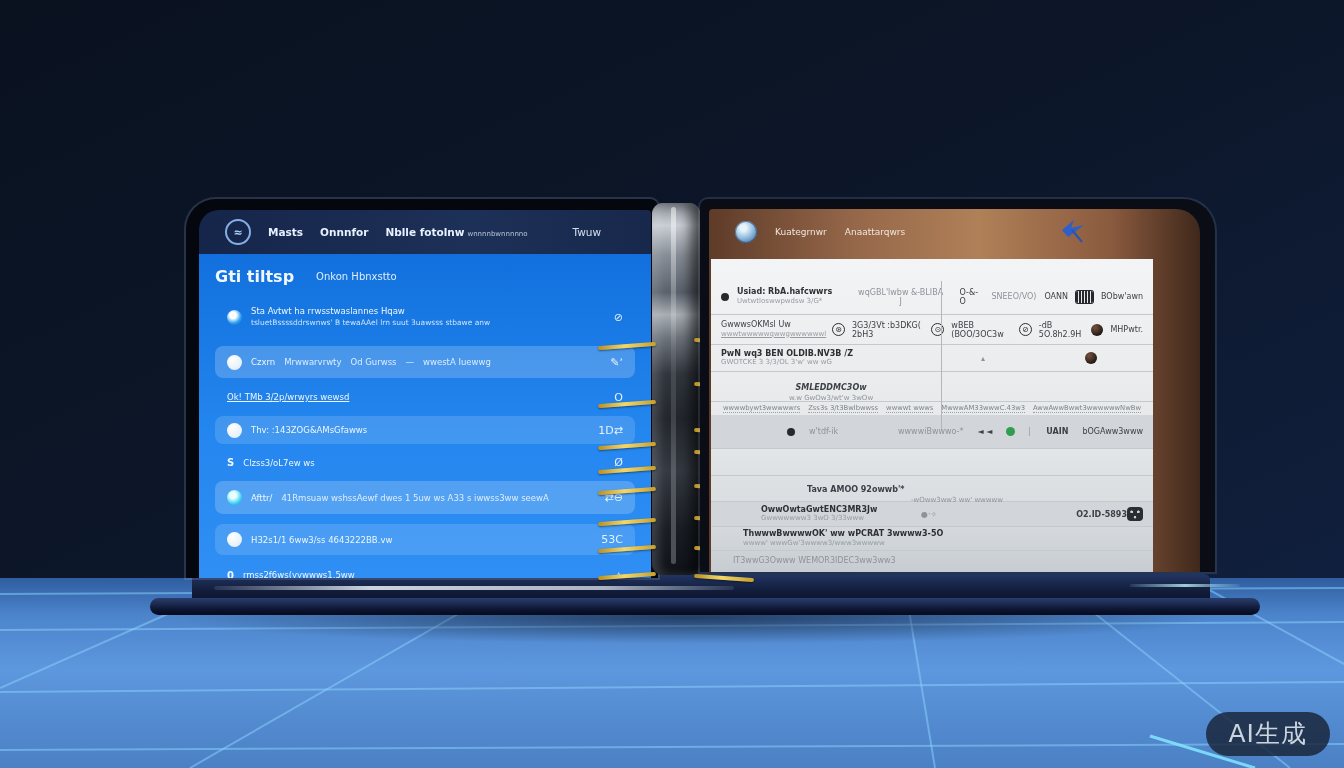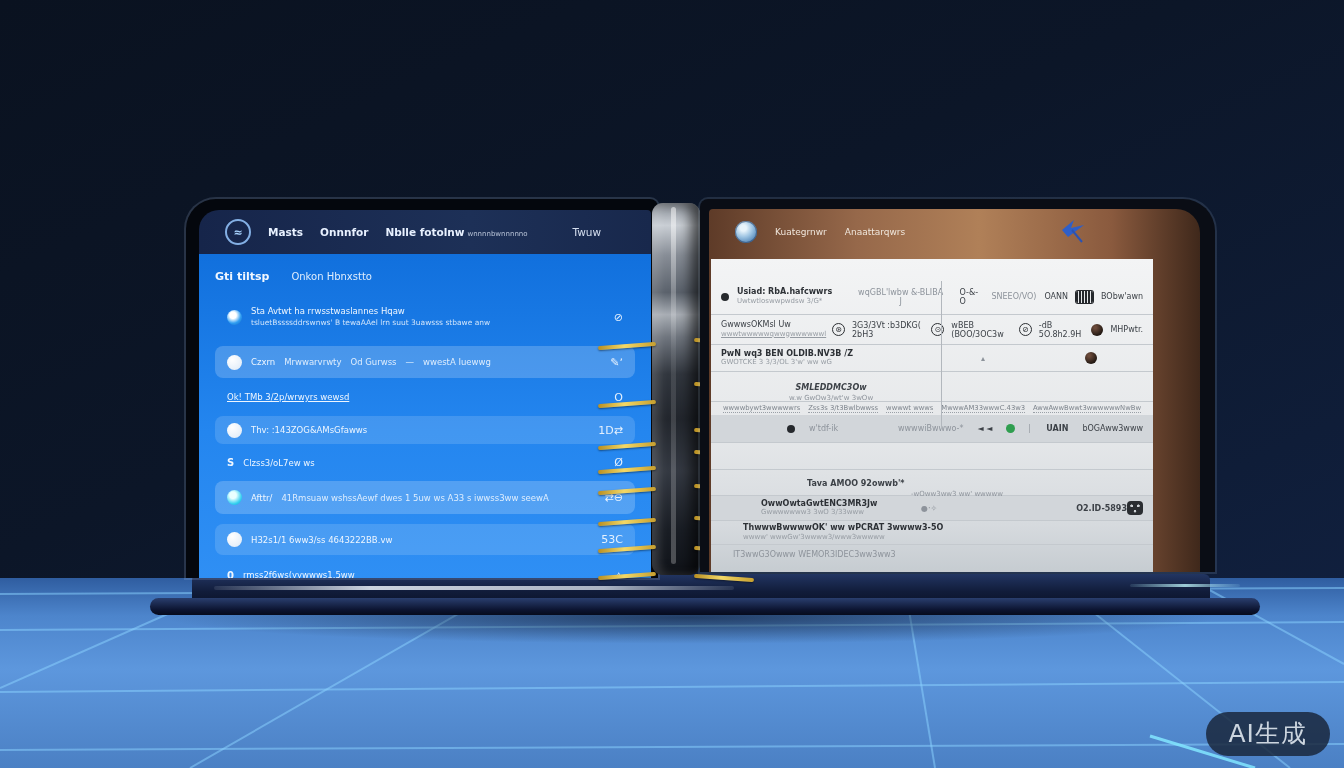--- a/index.html
+++ b/index.html
@@ -30,21 +30,21 @@
   .left-header{height:44px;flex:0 0 44px;display:flex;align-items:center;gap:17px;
     padding-left:26px;background:linear-gradient(90deg,#16254a,#1d3057 60%,#18284c);
     color:#e8f1ff;font-size:10.5px;font-weight:bold;}
   .logo-ring{width:22px;height:22px;border-radius:50%;border:2px solid rgba(150,200,255,.85);
     display:flex;align-items:center;justify-content:center;color:#a8d4ff;font-size:11px;flex:0 0 22px;}
   .lnav-suffix{font-size:7px;font-weight:normal;opacity:.75;margin-left:3px;}
   .lnav-right{margin-left:28px;font-weight:normal;opacity:.9;}
   .left-content{flex:1;background:linear-gradient(180deg,#1170dd 0%,#2486ef 55%,#2f8ff4 100%);
     padding:10px 16px 0 16px;color:#f0f7ff;overflow:hidden;}
   .subheader{display:flex;align-items:center;gap:22px;height:24px;margin-bottom:6px;}
-  .subtab1{font-size:11px;font-weight:bold;}
+  .subtab1{font-size:16px;font-weight:bold;}
   .subtab2{font-size:10px;opacity:.92;}
   .lrow{display:flex;align-items:center;gap:9px;padding:0 12px;margin-bottom:6px;
     font-size:8.5px;color:#eef6ff;border-radius:8px;}
   .lrow .grow{flex:1;}
   .card{background:rgba(255,255,255,0.14);}
   .card2{background:rgba(255,255,255,0.20);}
   .dot{width:15px;height:15px;border-radius:50%;flex:0 0 15px;}
   .dot.white{background:radial-gradient(circle at 35% 30%,#ffffff,#dce9f7);}
   .dot.swirl{background:radial-gradient(circle at 40% 35%,#ffffff 25%,#2e9df2 60%,#0f62c0);}
   .dot.cyan{background:radial-gradient(circle at 40% 35%,#e9ffff 25%,#35d0f0 65%,#0d9bd0);}
@@ -302,21 +302,21 @@
         </div>
 
         <div class="rp-head">
           <span>wwwwbywt3wwwwwrs</span>
           <span>Zss3s 3/t3Bwlbwwss</span>
           <span>wwwwt wwws</span>
           <span>MwwwAM33wwwC.43w3</span>
           <span>AwwAwwBwwt3wwwwwwNwBw</span>
         </div>
 
-        <div class="rp-row rp-band" style="height:28px;gap:14px">
+        <div class="rp-row rp-band" style="height:34px;gap:14px">
           <span class="bdot" style="margin-left:66px"></span>
           <span class="muted">w'tdf-ik</span>
           <span style="flex:1"></span>
           <span class="muted">wwwwiBwwwo-*</span>
           <span>◄ ◄</span>
           <span class="gdot"></span>
           <span style="border-left:1px solid #a8adb3;padding-left:16px;font-weight:bold">UAIN</span>
           <span>bOGAww3www</span>
         </div>
 

